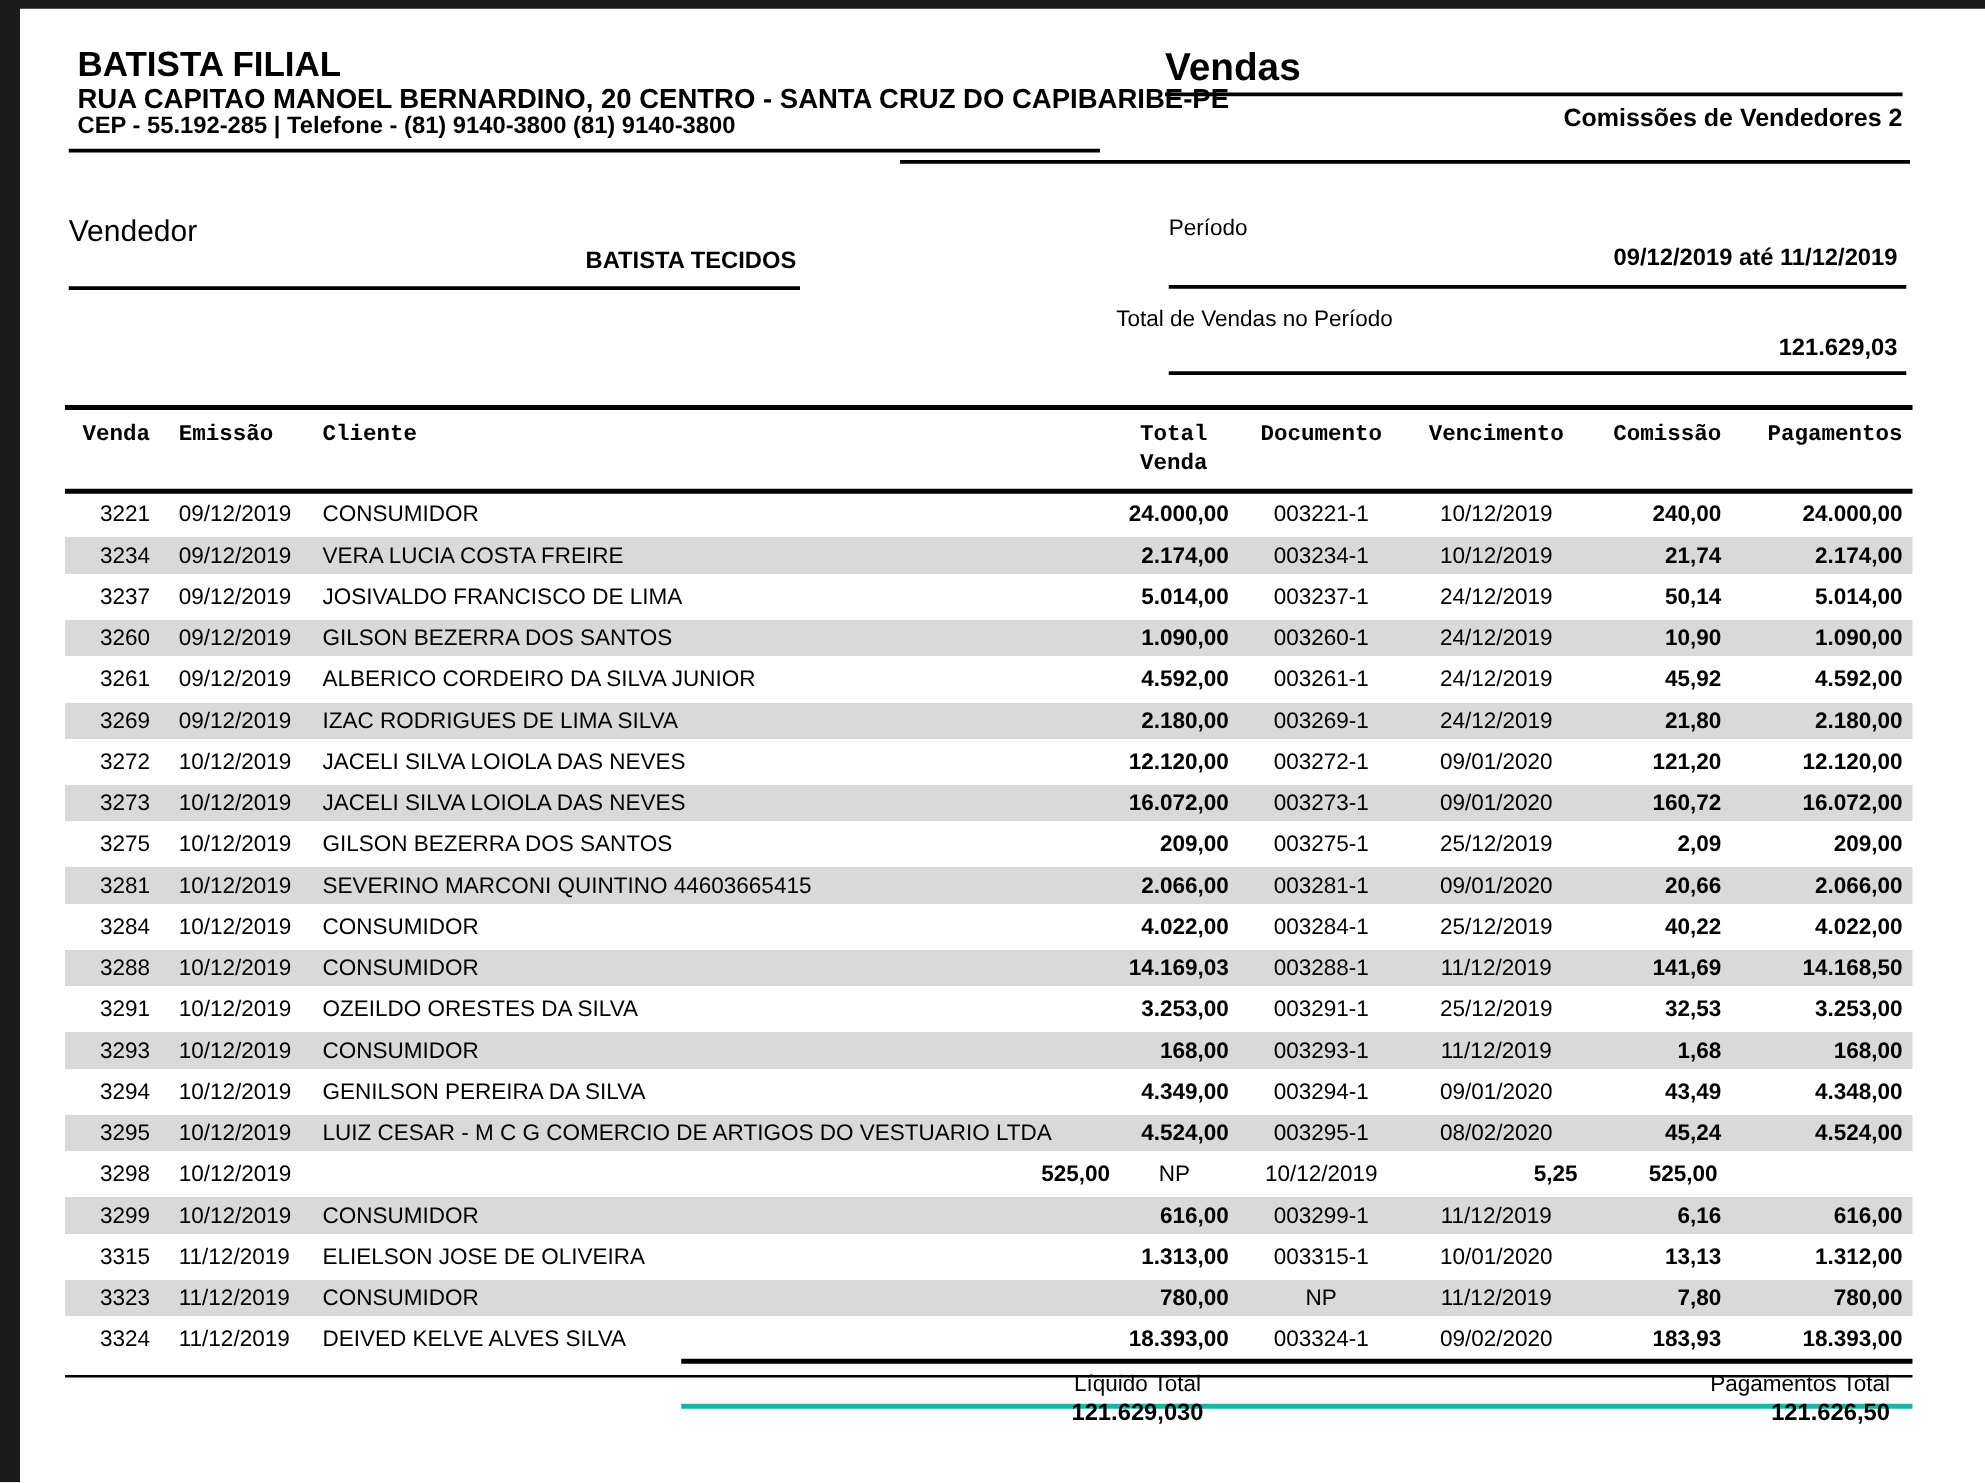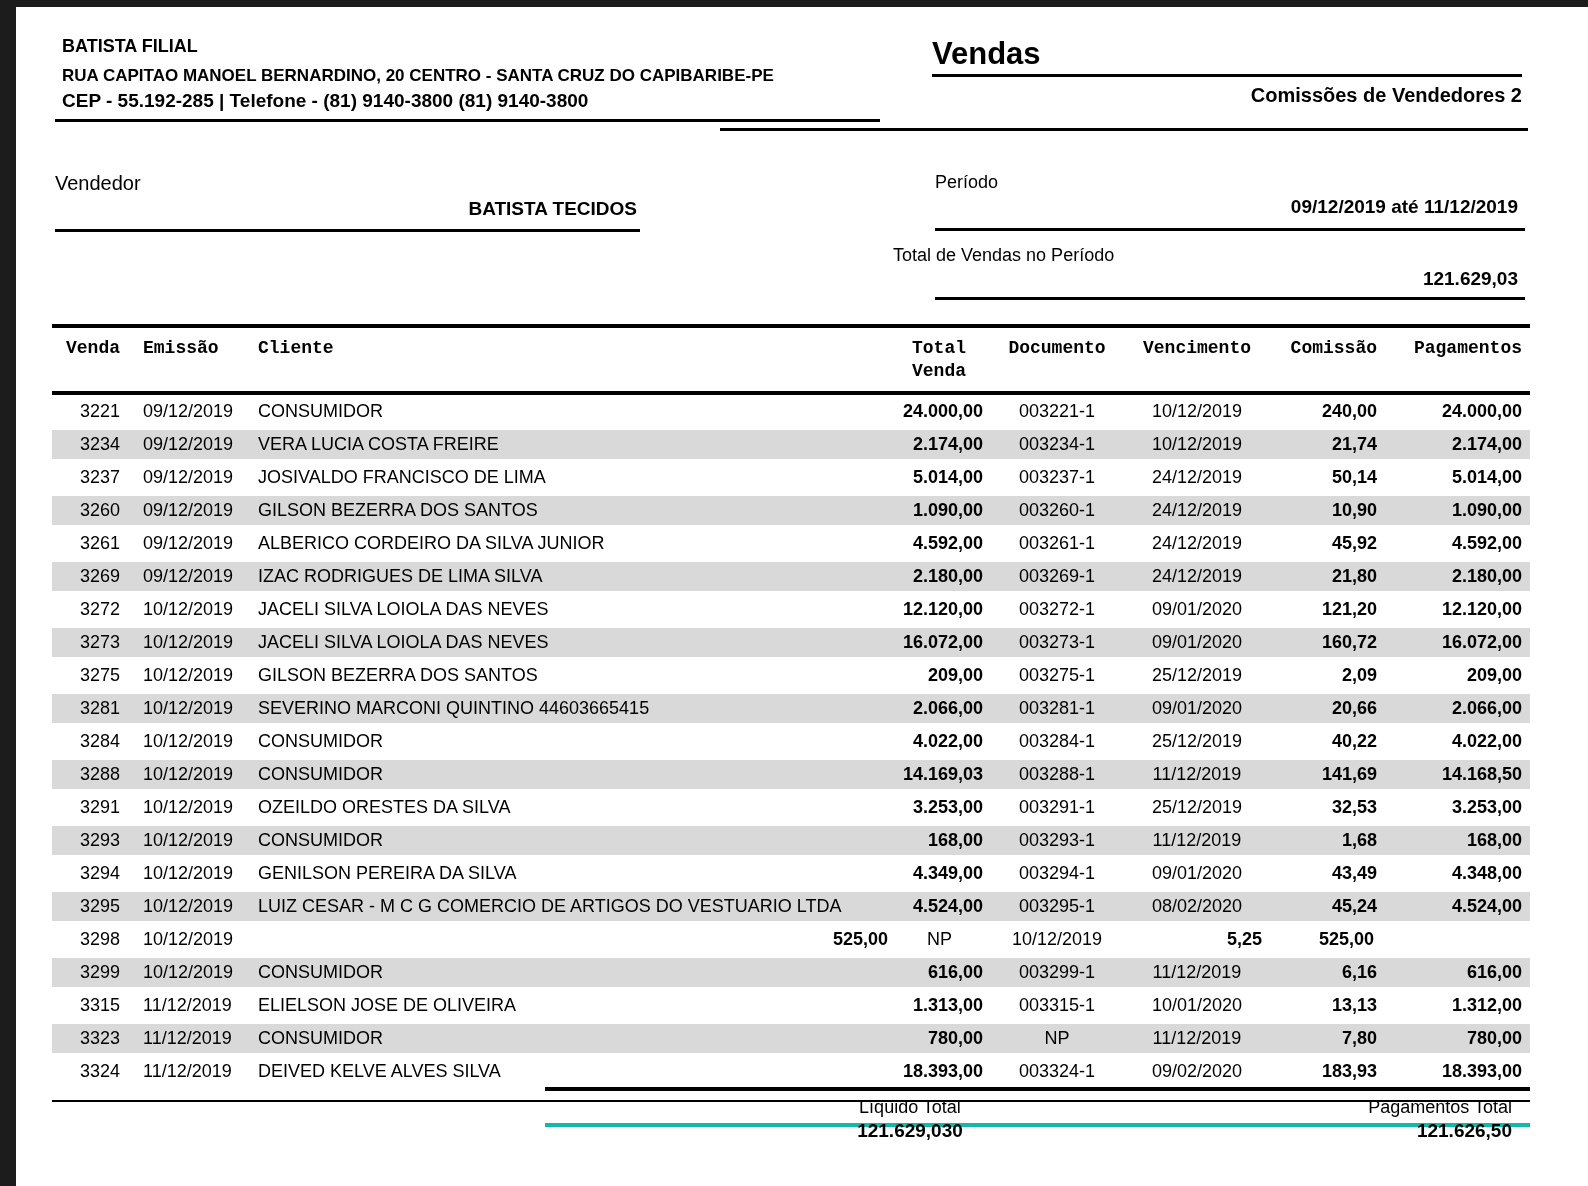--- a/index.html
+++ b/index.html
@@ -23,33 +23,33 @@
   }
   .frame-top {
     position: absolute; left: 0; top: 0; width: 1588px; height: 7px;
     background: #1c1c1c;
   }
 
   .abs { position: absolute; white-space: nowrap; }
   .rule { position: absolute; background: #000; }
 
   
-  .company-name   { left: 62px;  top: 36px;  font-size: 18px; font-weight: bold; }
-  .company-addr   { left: 62px;  top: 66px;  font-size: 17px; font-weight: bold; }
+  .company-name   { left: 62px;  top: 36px;  font-size: 28px; font-weight: bold; }
+  .company-addr   { left: 62px;  top: 66px;  font-size: 22px; font-weight: bold; }
   .company-cep    { left: 62px;  top: 90px;  font-size: 19px; font-weight: bold; }
   .rule-company   { left: 55px;  top: 119px; width: 825px; height: 2.5px; }
 
   
   .report-title    { left: 932px; top: 36px;  font-size: 31px; font-weight: bold; }
   .rule-title      { left: 932px; top: 74px;  width: 590px; height: 2.5px; }
   .report-subtitle { left: 700px; top: 84px;  width: 822px; text-align: right; font-size: 20px; font-weight: bold; }
   .rule-subtitle   { left: 720px; top: 128px; width: 808px; height: 2.5px; }
 
   
-  .vendedor-label  { left: 55px;  top: 172px; font-size: 20px; }
+  .vendedor-label  { left: 55px;  top: 172px; font-size: 24px; }
   .vendedor-value  { left: 55px;  top: 198px; width: 582px; text-align: right; font-size: 19px; font-weight: bold; }
   .rule-vendedor   { left: 55px;  top: 229px; width: 585px; height: 2.5px; }
 
   
   .periodo-label   { left: 935px; top: 172px; font-size: 18px; }
   .periodo-value   { left: 935px; top: 196px; width: 583px; text-align: right; font-size: 19px; font-weight: bold; }
   .rule-periodo    { left: 935px; top: 228px; width: 590px; height: 2.5px; }
 
   .totalvendas-label { left: 893px; top: 245px; font-size: 18px; }
   .totalvendas-value { left: 935px; top: 268px; width: 583px; text-align: right; font-size: 19px; font-weight: bold; }

